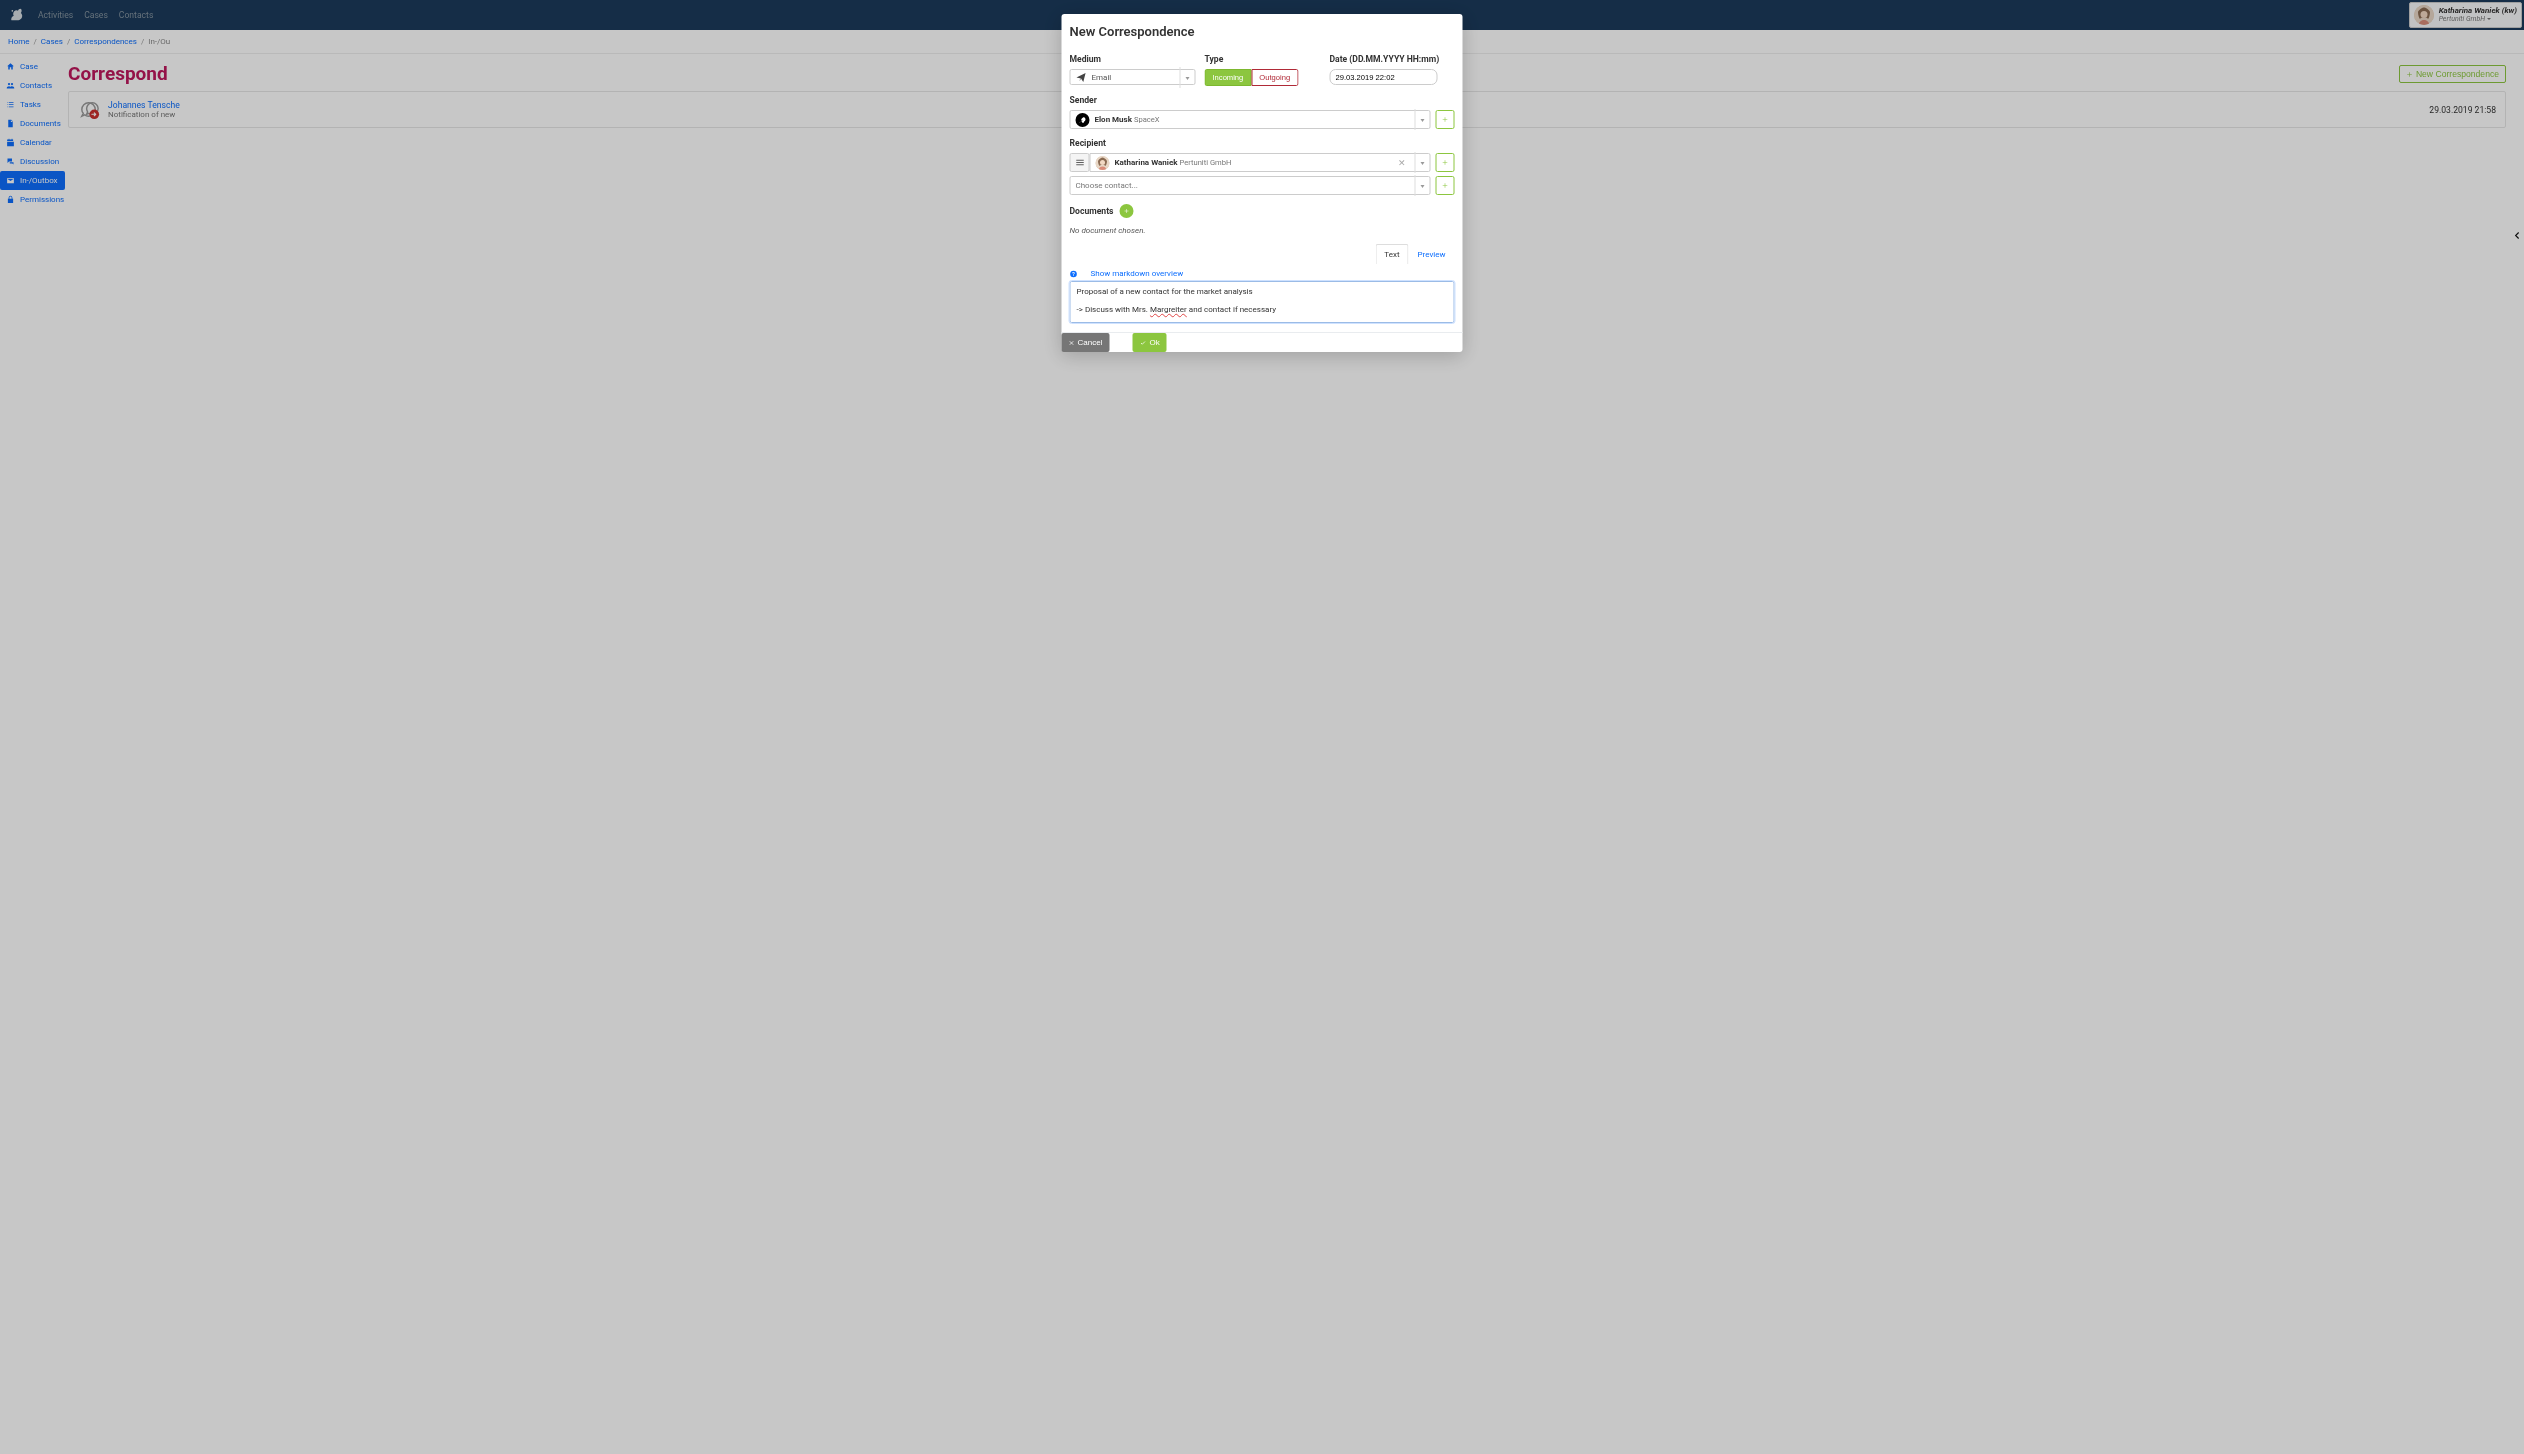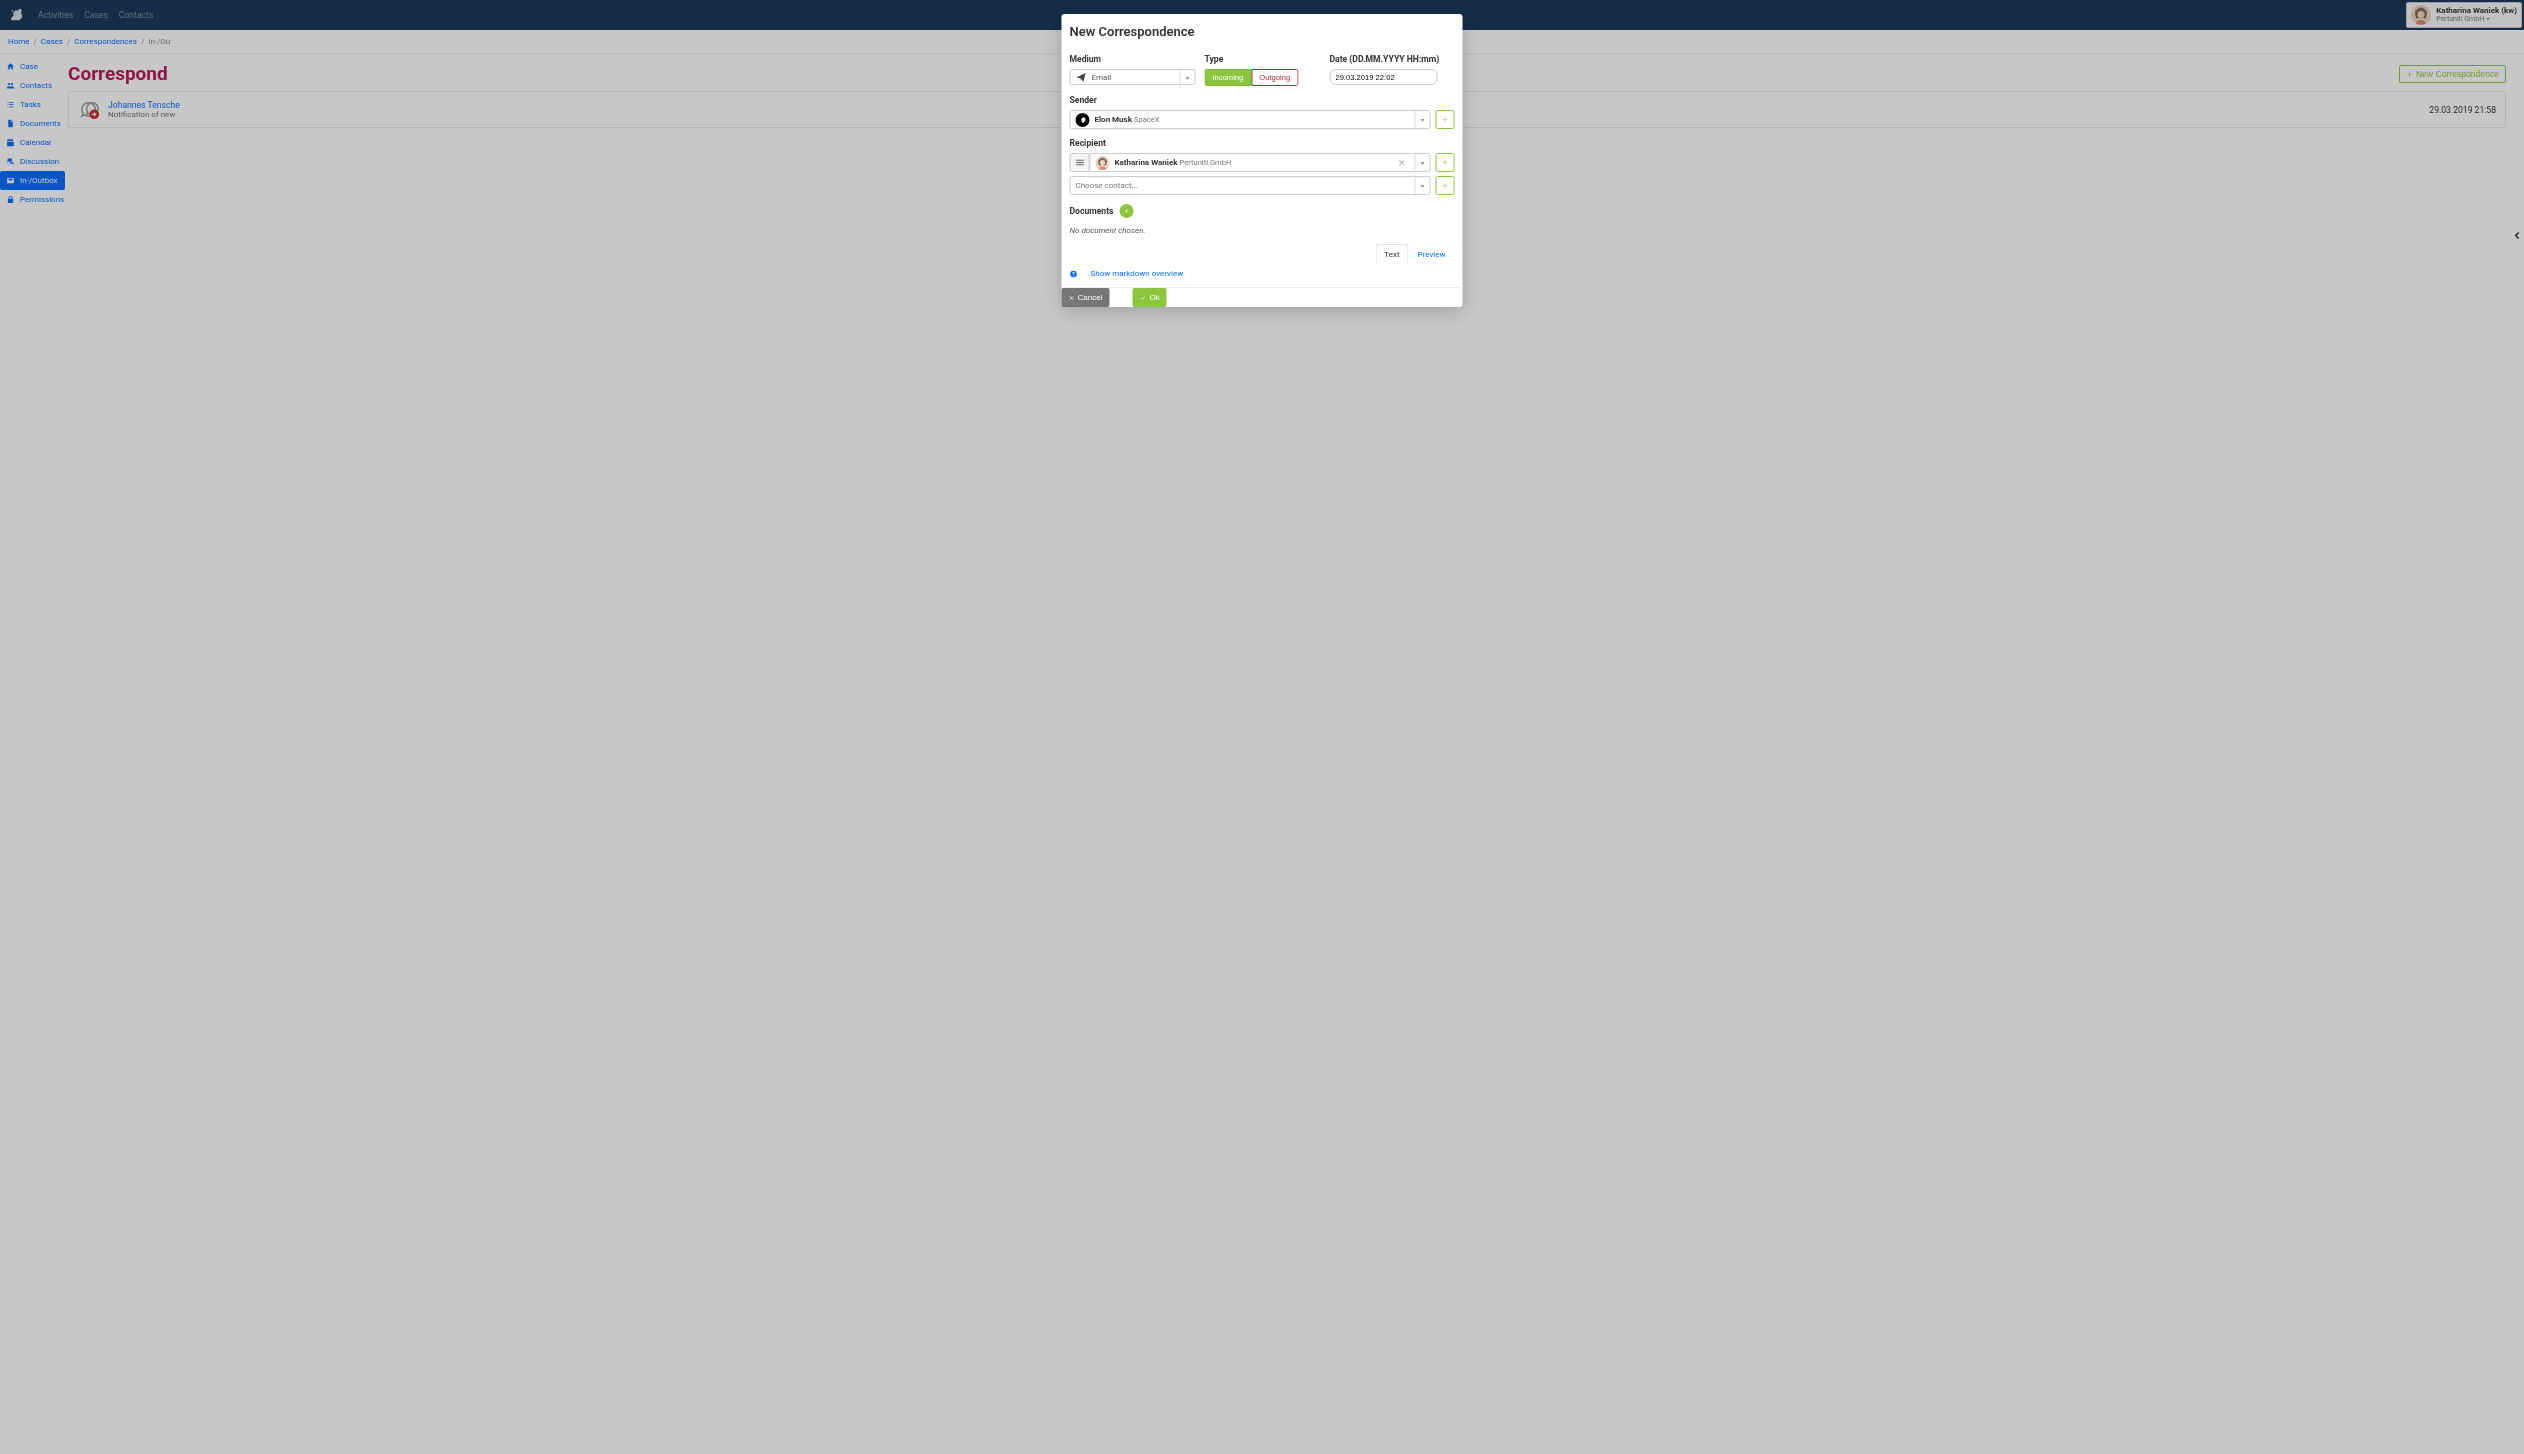--- a/index.html
+++ b/index.html
@@ -4,21 +4,21 @@
   <style>
     * { margin: 0; padding: 0; box-sizing: border-box; }
     body { font-family: -apple-system, BlinkMacSystemFont, "Segoe UI", Roboto, Helvetica, Arial, sans-serif; background: #fff; font-size: 8px; color: #333; }
 
     
     .navbar { background: #1b3a5b; height: 30px; display: flex; align-items: center; padding: 0 7px; position: relative; }
     .navbar-logo { color: #fff; display: flex; align-items: center; margin-right: 13px; }
     .navbar-logo svg { width: 18px; height: 18px; fill: #d7dde2; }
     .navbar-links { display: flex; gap: 11px; }
     .navbar-link { color: #84939f; text-decoration: none; font-size: 8.6px; }
-    .navbar-right { position: absolute; right: 0; top: 0; height: 30px; }
+    .navbar-right { position: absolute; right: 0; top: 0; height: 30px; font-style: italic; }
     .user-card { background: #f8f9fa; border: 0.5px solid #ccc; border-radius: 2px; margin: 2px 2px 0 0; padding: 2px 4px; display: flex; align-items: center; gap: 5px; cursor: pointer; }
     .avatar-circle { width: 20px; height: 20px; border-radius: 50%; background: #e0c9b0; overflow: hidden; display:flex; align-items:center; justify-content:center; font-size: 11px; }
     .user-info { display: flex; flex-direction: column; line-height:1.1; }
     .user-main { font-weight: 700; font-size: 8px; color: #333; white-space: nowrap; }
     .user-sub { color: #777; font-size: 7px; display:flex; align-items:center; gap:2px; }
     .caret-down { width: 0; height:0; border-left:2px solid transparent; border-right:2px solid transparent; border-top:2.5px solid #777; display:inline-block; }
 
     
     .breadcrumb { padding: 7px 8px; font-size: 8px; border-bottom: 0.5px solid #eee; display:flex; align-items:center; gap:4px; }
     .breadcrumb a { color: #0d6efd; text-decoration: none; }
@@ -360,20 +360,21 @@
     </div>
 
     <div class="markdown-help">
       <svg viewBox="0 0 24 24" style="font-size:16px">
           <circle cx="12" cy="12" r="10" fill="#0d6efd"></circle>
           <text x="12" y="17" text-anchor="middle" font-size="14" fill="#fff" font-family="Arial" font-weight="bold">?</text>
         </svg>
       <span>Show markdown overview</span>
     </div>
 
+    <div class="textarea" contenteditable="true" style=""><span>Proposal of a new contact for the market analysis</span><br><br><span>-&gt; Discuss with Mrs. </span><span class="underline-red">Margreiter</span><span> and contact if necessary</span></div>
 
   </div>
 
   <div class="modal-footer">
     <button class="btn-gray">
       <svg width="6" height="6" viewBox="0 0 24 24">
           <path stroke="#fff" stroke-width="3" d="M5 5l14 14M19 5L5 19"></path>
         </svg>
       <span>Cancel</span>
     </button>

